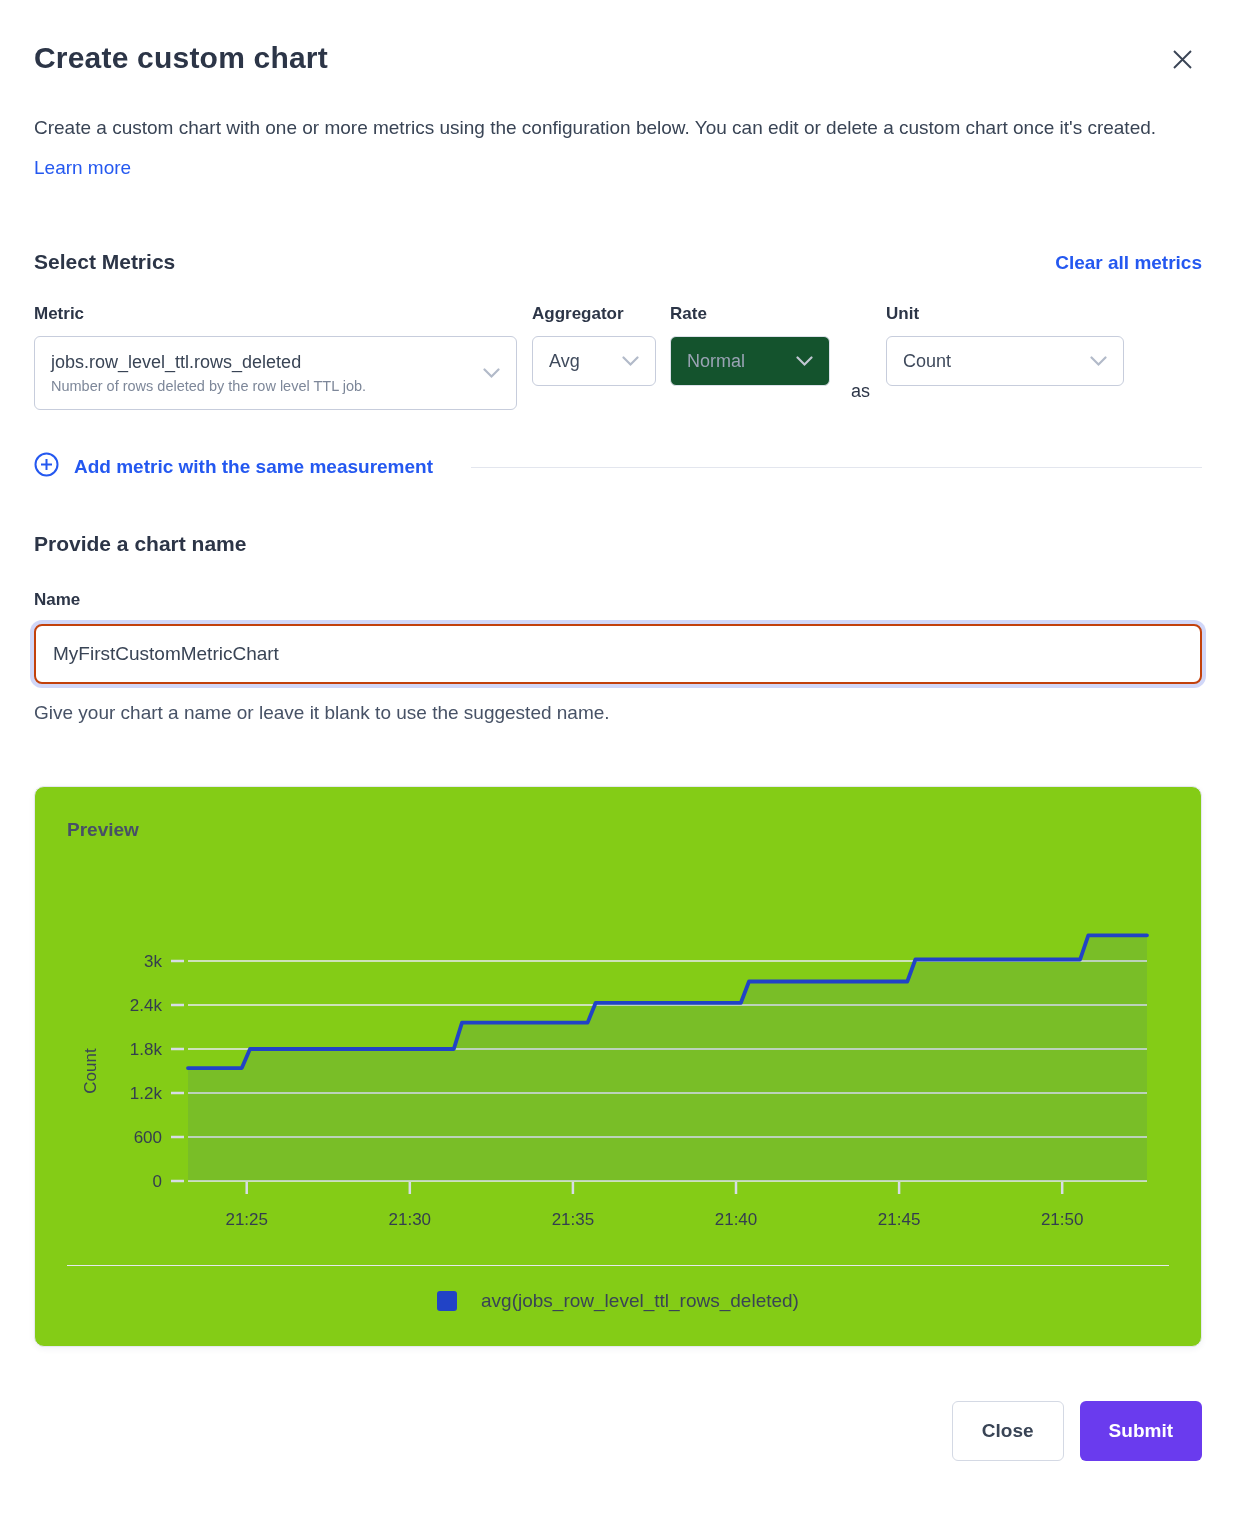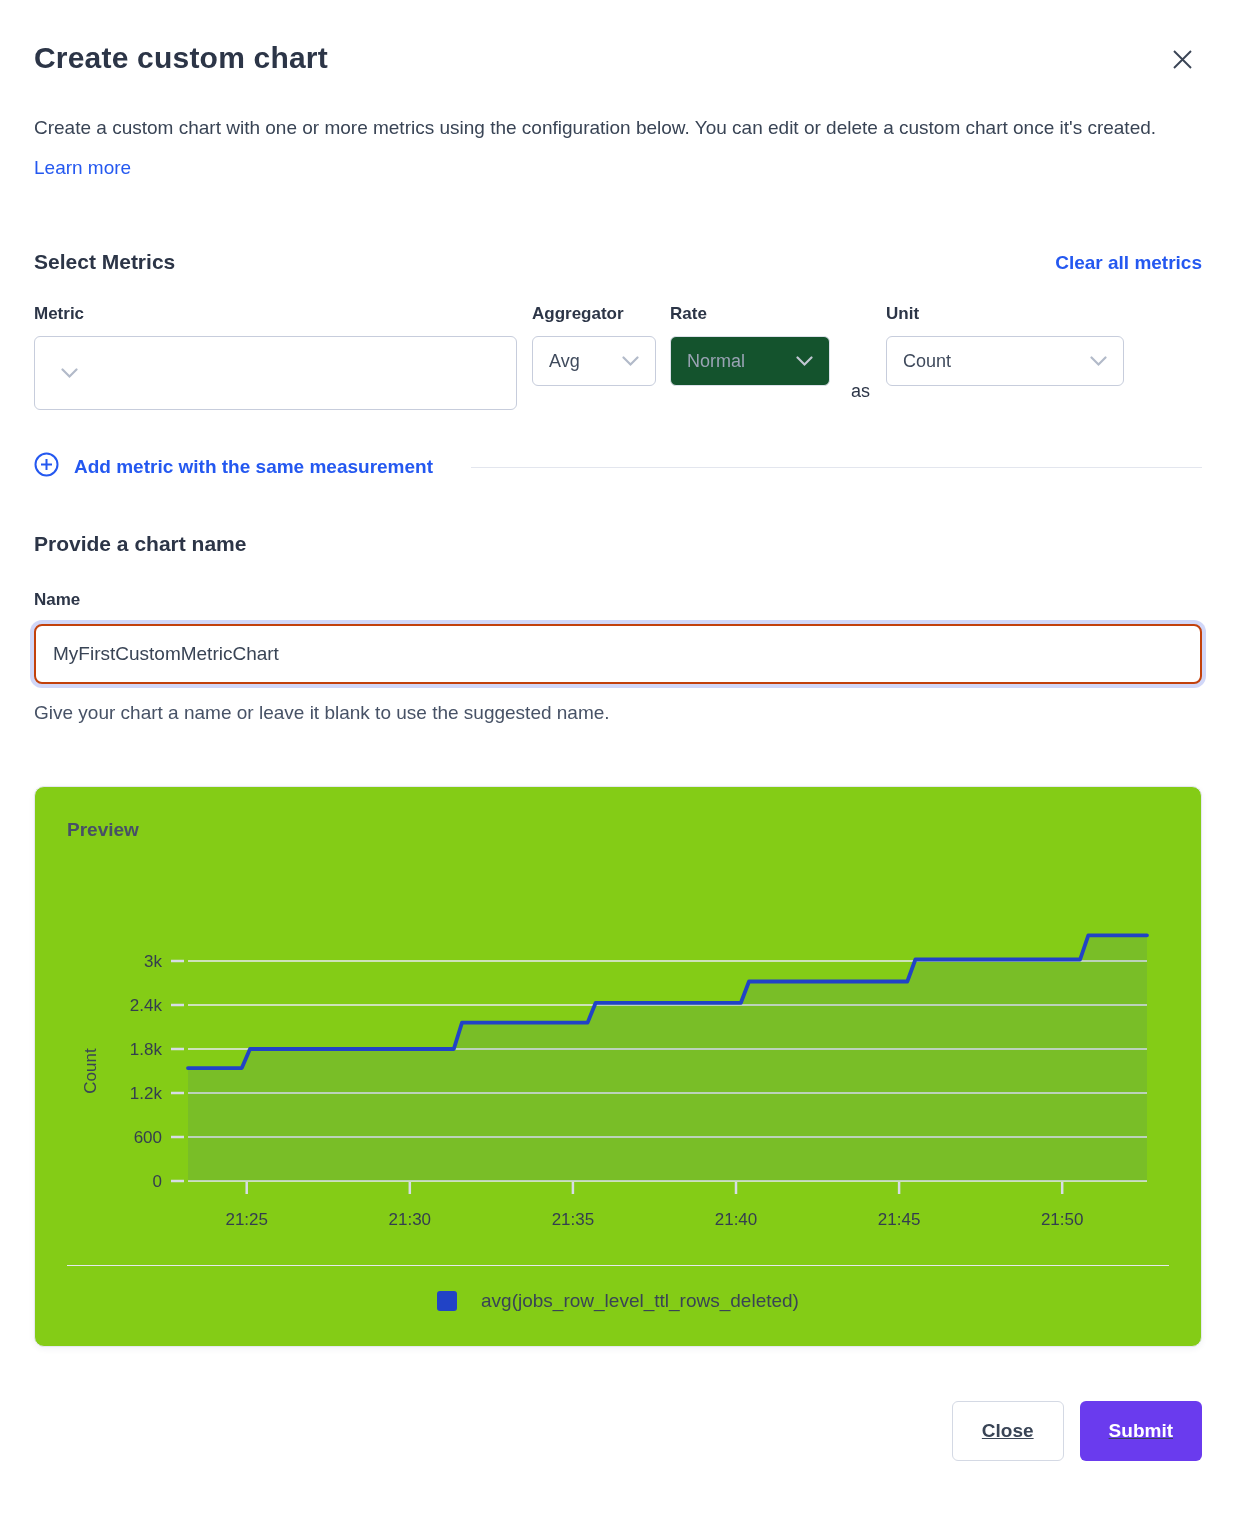--- a/index.html
+++ b/index.html
@@ -68,21 +68,21 @@
   .chart-wrap { margin-top:40px; }
   .chart-svg { display:block; width:1106px; height:358px; }
   .chart-tick { font:17px "Liberation Sans", sans-serif; fill:#343e4f; }
   .chart-axis-label { font:17px "Liberation Sans", sans-serif; fill:#394455; }
   .legend-rule { border-top:1px solid #e5e8ee; margin-top:26px; }
   .legend-row { display:flex; justify-content:center; align-items:center; gap:24px; padding:24px 0 10px 0; }
   .legend-swatch { width:20px; height:20px; border-radius:3px; background:#2143c6; }
   .legend-text { font-size:19px; color:#394455; }
 
   
-  .footer { margin-top:54px; display:flex; justify-content:flex-end; gap:16px;text-decoration:underline; }
+  .footer { margin-top:54px; display:flex; justify-content:flex-end; gap:16px; }
   .btn { font-family:"Liberation Sans", sans-serif; font-size:19px; font-weight:700;
          height:60px; border-radius:6px; cursor:pointer; padding:0 29px; }
   .btn-close { background:#fff; color:#394455; border:1px solid #d4d9e4; }
   .btn-submit { background:#6a3bee; color:#fff; border:none; }
 </style>
 </head>
 <body>
 
 <div class="dlg-header">
   <h1>Create custom chart</h1>
@@ -102,20 +102,24 @@
 <div class="section-head-row">
   <h2>Select Metrics</h2>
   <a class="link clear-link">Clear all metrics</a>
 </div>
 
 <div class="fields-row">
 
   <div class="metric-field">
     <label class="field-label">Metric</label>
     <div class="selectbox metric-select">
+      <div class="metric-texts">
+        <span class="metric-value">jobs.row_level_ttl.rows_deleted</span>
+        <span class="metric-desc">Number of rows deleted by the row level TTL job.</span>
+      </div>
       <span class="chev">
         <svg width="17" height="11" viewBox="0 0 17 11">
             <path d="M1.5 1.5 L8.5 8.5 L15.5 1.5" stroke="#b2bac9" stroke-width="2.2" fill="none" stroke-linecap="round"></path>
           </svg>
       </span>
     </div>
   </div>
 
   <div class="agg-field">
     <label class="field-label">Aggregator</label>

